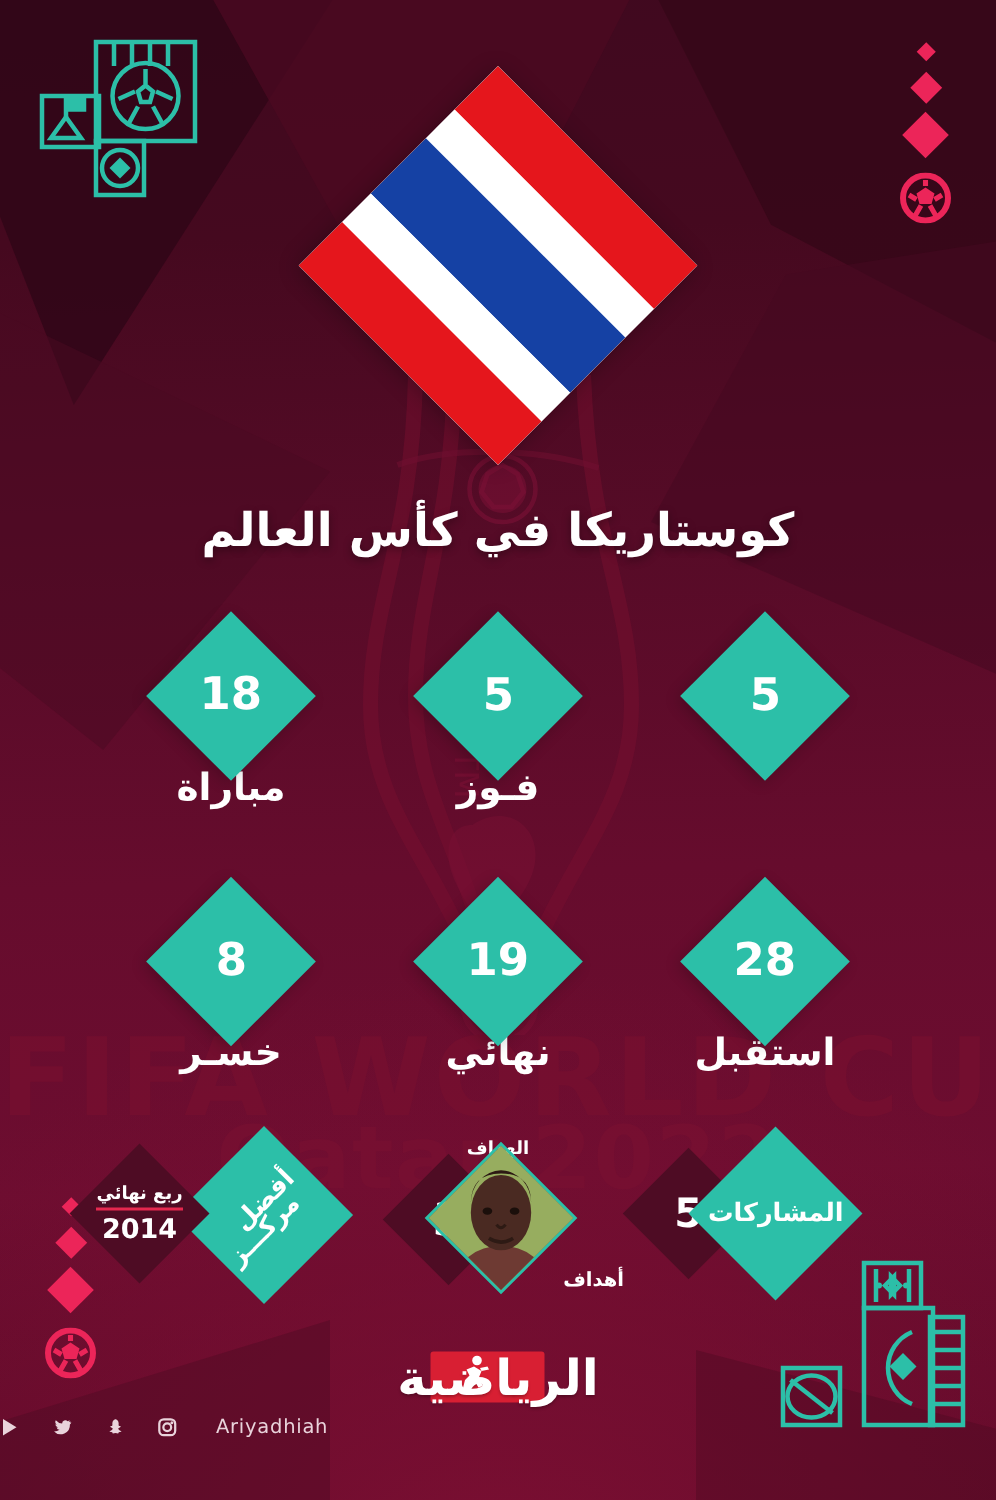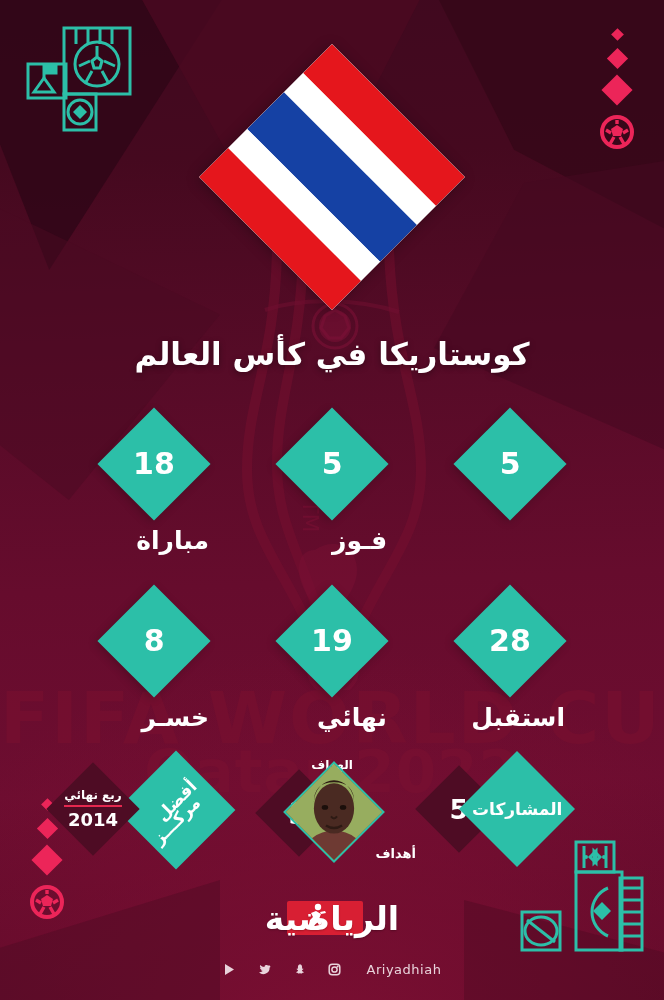--- a/index.html
+++ b/index.html
@@ -129,27 +129,26 @@
     box-shadow:0 3px 10px rgba(0,0,0,.2);
   }
   .stat .dia span {
     transform:rotate(-45deg);
     color:#ffffff;
     font-size:30px;
     font-weight:bold;
     line-height:1;
   }
   .stat .lbl {
-    margin-top:22px;
+    margin-top:6px;
     color:#ffffff;
     font-size:25px;
     font-weight:bold;
     direction:rtl;
     white-space:nowrap;
-    text-align:right;
   }
 
   
   .bottom-row {
     position:absolute; top:758px; left:0; right:0;
     height:115px;
     direction:rtl;
   }
 
   .grp { position:absolute; top:0; height:115px; }
@@ -262,24 +261,24 @@
     color:#ffffff; font-size:33px; font-weight:bold;
     direction:rtl; letter-spacing:-1px;
     text-shadow:0 1px 2px rgba(0,0,0,.25);
   }
   .brand .logo .runner {
     position:absolute; top:7px; left:40px;
     width:22px; height:30px;
   }
   .brand .logo .runner svg { width:100%; height:100%; display:block; }
   .brand .handle {
-    margin-top:21px;
+    margin-top:3px;
     color:#e9d3db; font-size:13px;
     letter-spacing:.5px;
-    display:flex; align-items:center; justify-content:center; gap:22px;
+    display:flex; align-items:center; gap:22px;
   }
   .brand .handle .si { width:13px; height:13px; display:inline-block; }
   .brand .handle .si svg { width:100%; height:100%; display:block; }
   .brand .handle .hn { margin-left:4px; }
 
   
   .footer {
     position:absolute; bottom:0; left:0; right:0; height:40px;
   }
   .footer .dash {

